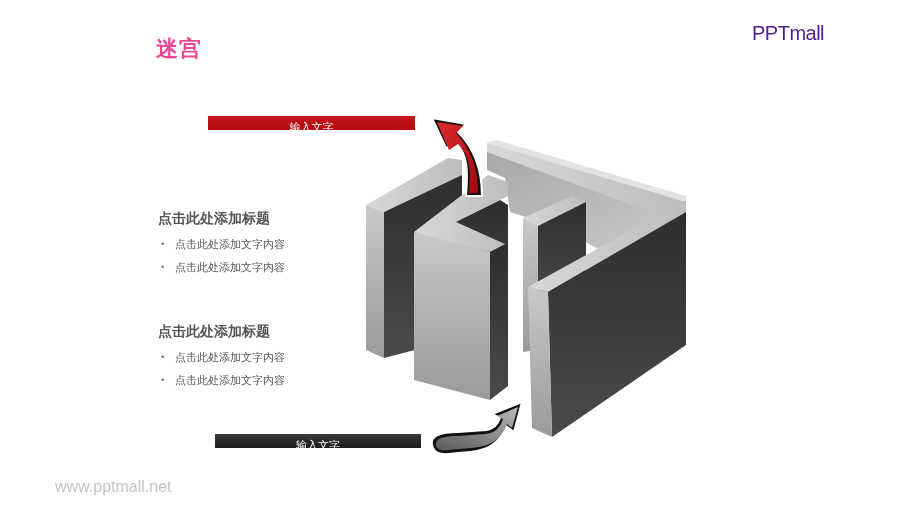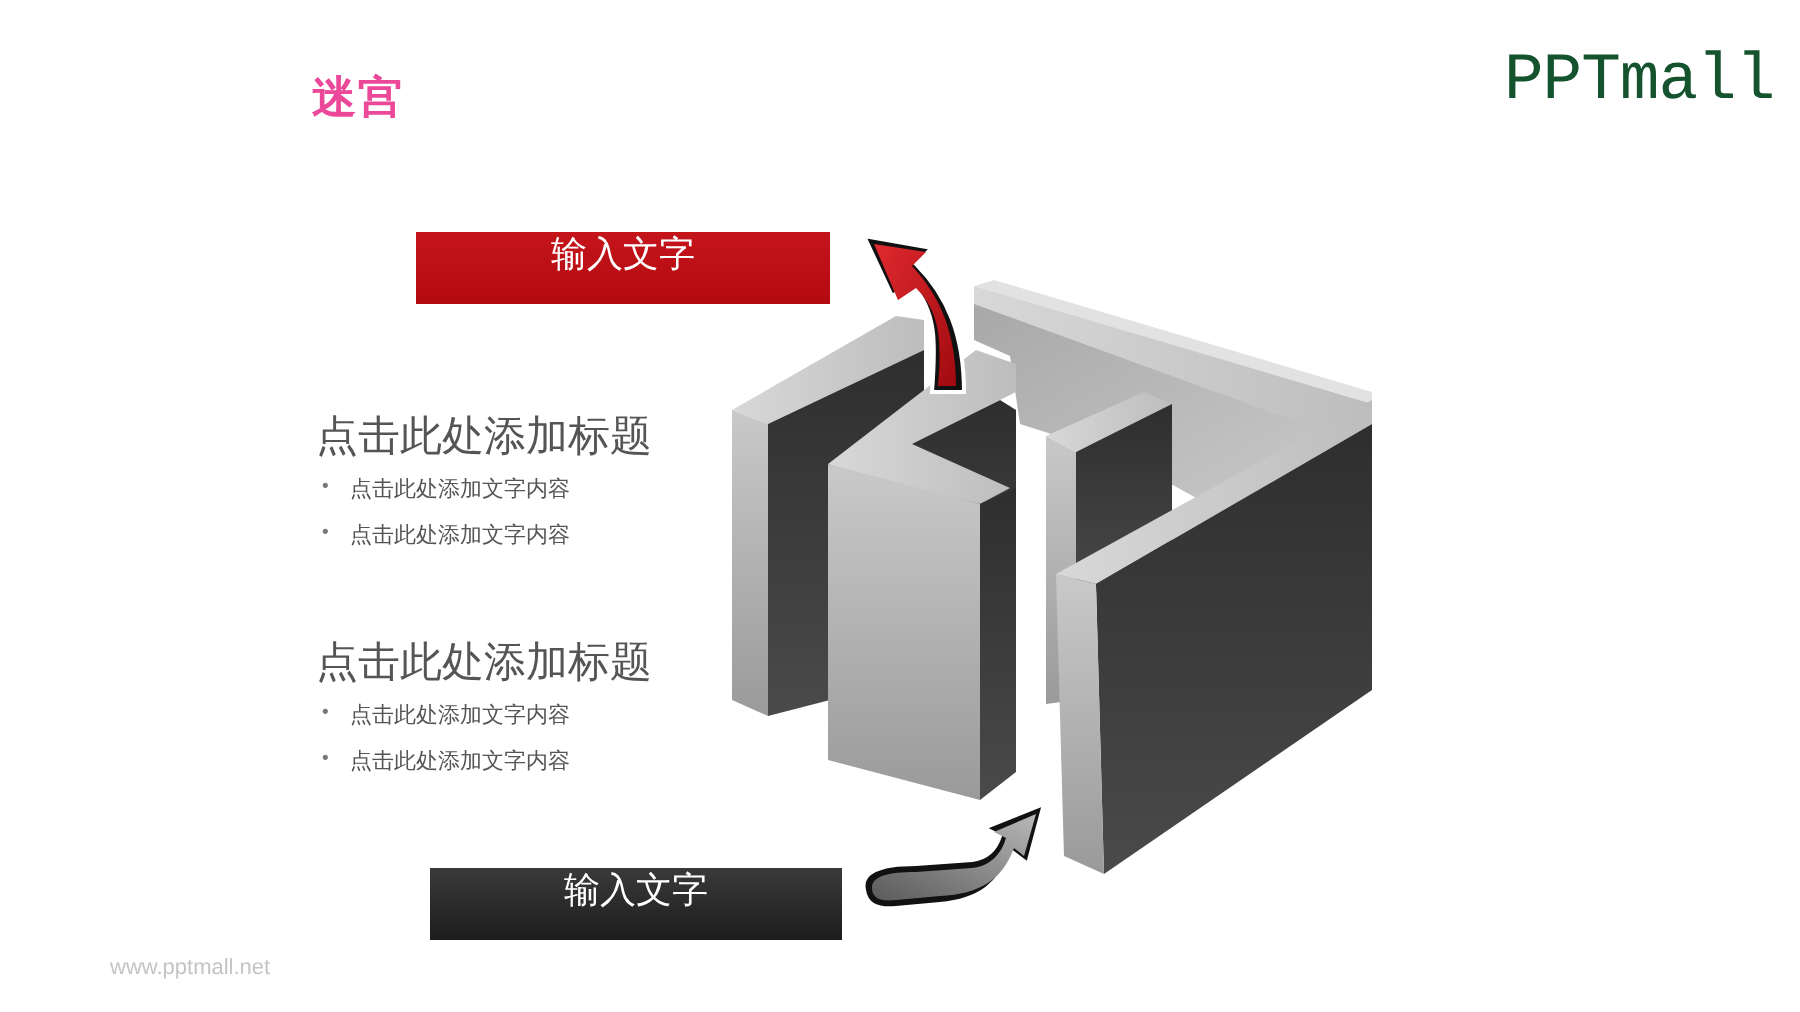--- a/index.html
+++ b/index.html
@@ -1,28 +1,28 @@
 <!DOCTYPE html>
 <html><head>
 <meta charset="utf-8">
 <style>
   html, body { margin:0; padding:0; }
   body { width:900px; height:506px; position:relative; background:#ffffff; overflow:hidden;
          font-family:"DejaVu Sans", "Liberation Sans", sans-serif; }
   .title { position:absolute; left:156px; top:34px; font-size:22px; font-weight:bold; color:#ec4899; letter-spacing:1px; }
-  .logo { position:absolute; left:752px; top:22px; font-family:Liberation Mono, monospace; font-size:33px; color:#14532d; letter-spacing:-0.5px; font-weight:normal; }
-  .label-box { position:absolute; color:#fff; font-size:18px; text-align:center; line-height:23px; height:36px; }
+  .logo { position:absolute; left:752px; top:22px; font-family:Liberation Sans, sans-serif; font-size:20px; color:#4c1d95; letter-spacing:-0.5px; font-weight:normal; }
+  .label-box { position:absolute; color:#fff; font-size:11px; text-align:center; line-height:23px; height:14px; }
   .label-red { left:208px; top:116px; width:207px; background:linear-gradient(#c4151b, #b30a10); }
   .label-dark { left:215px; top:434px; width:206px; background:linear-gradient(#3a3a3a, #1c1c1c); }
   .section { position:absolute; left:158px; }
-  .section h2 { margin:0; font-weight:normal; font-size:21px; color:#555; line-height:22px; }
+  .section h2 { margin:0; font-weight:bold; font-size:14px; color:#555; line-height:22px; }
   .section ul { list-style:none; margin:4px 0 0 0; padding:0; }
   .section li { position:relative; font-size:11px; color:#555; line-height:23px; padding-left:17px; }
   .section li .dot { position:absolute; left:2px; top:0; font-size:9px; color:#777; }
-  .footer { position:absolute; left:55px; top:478px; font-size:11px; color:#c4c4c4; font-family:"Liberation Sans", sans-serif;text-align:right; }
+  .footer { position:absolute; left:55px; top:478px; font-size:16px; color:#c4c4c4; font-family:"Liberation Sans", sans-serif;text-align:right; }
   svg.maze { position:absolute; left:0; top:0; }
 </style>
 </head>
 <body>
 
 <div class="title">迷宫</div>
 <div class="logo">PPTmall</div>
 
 <svg class="maze" width="900" height="506" viewBox="0 0 900 506">
   <defs>

